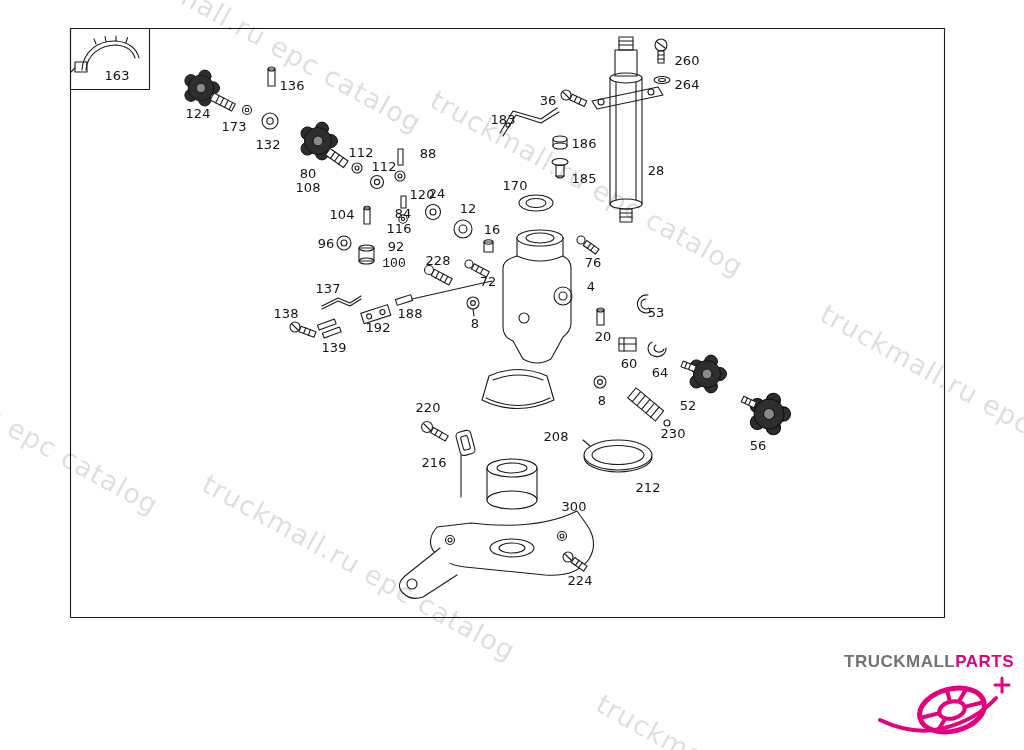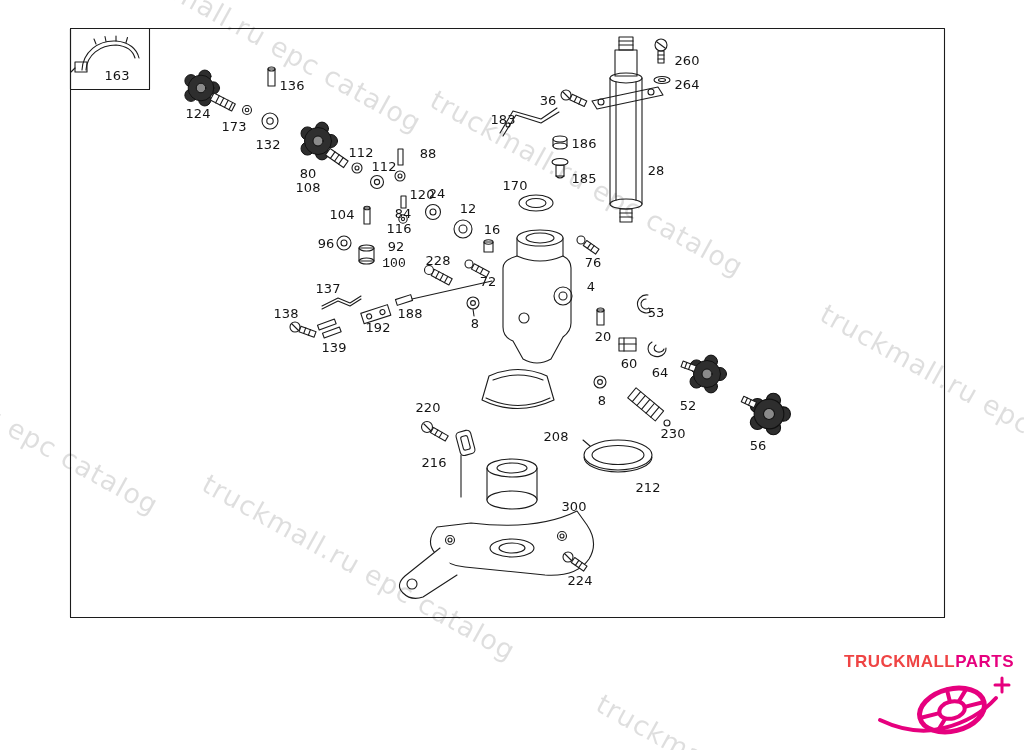--- a/index.html
+++ b/index.html
@@ -15,21 +15,21 @@
     font-size:27px;letter-spacing:1px;color:rgba(0,0,0,0.13);
     white-space:nowrap;font-family:"DejaVu Sans",sans-serif;
   }
   .labels-layer{position:absolute;left:0;top:0;width:1024px;height:750px;}
   .part-label{
     position:absolute;transform:translate(-50%,-50%);
     font-size:13px;color:#141414;white-space:nowrap;
   }
   .logo{position:absolute;right:10px;top:652px;width:170px;text-align:right;}
   .logo-text{font-family:"Liberation Sans",sans-serif;font-weight:bold;font-size:17px;letter-spacing:0.5px;}
-  .lg-gray{color:#ef4444;}
+  .lg-gray{color:#737373;}
   .lg-pink{color:#e6007e;}
   .logo-gear{display:block;margin-left:auto;margin-top:0px;}
 </style>
 </head>
 <body>
 
 <div class="stage">
 
   <svg class="art" width="1024" height="750" viewBox="0 0 1024 750" xmlns="http://www.w3.org/2000/svg" xmlns:xlink="http://www.w3.org/1999/xlink">
     <defs>

